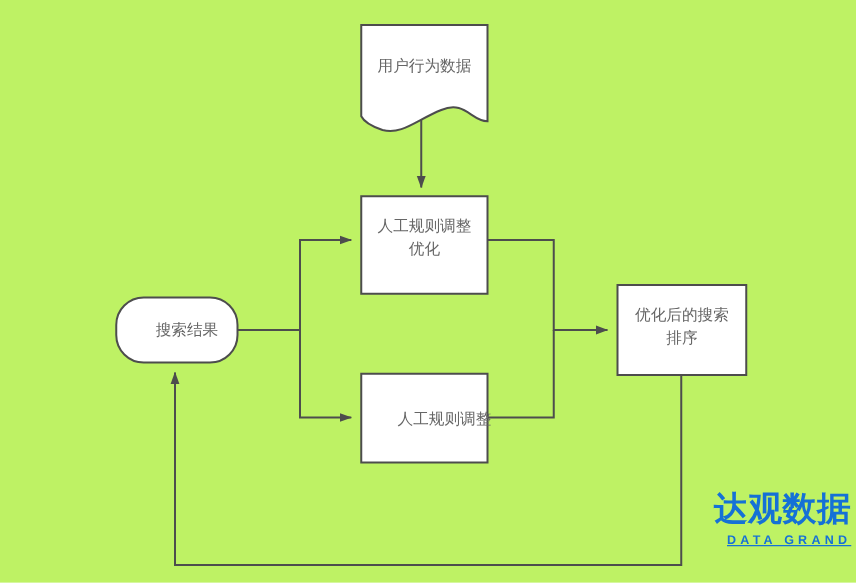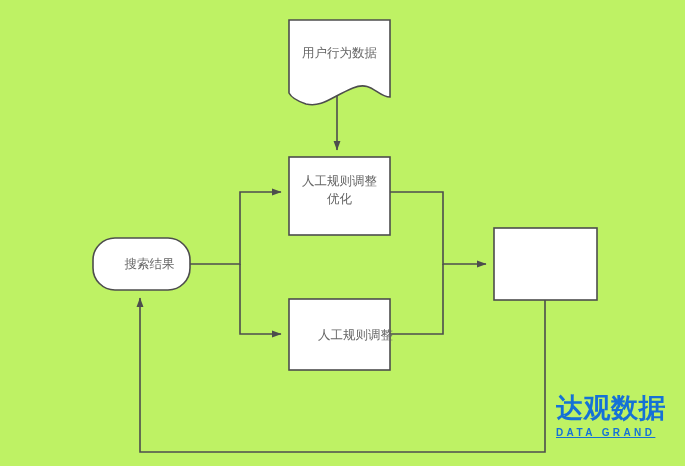--- a/index.html
+++ b/index.html
@@ -41,20 +41,21 @@
   #label-auto      { left: 289px; top: 172px; width: 101px; }
   #label-results   { left: 93px;  top: 255px; width: 113px;  }
   #label-manual    { left: 305px; top: 326px; width: 101px; }
   #label-optimized { left: 494px; top: 243px; width: 103px; }
 
   #logo {
     position: absolute;
     left: 556px;
     top: 392px;
     width: 125px;
+    text-align: right;
     user-select: none;
   }
   #logo .logo-cn {
     font-size: 27px;
     font-weight: bold;
     letter-spacing: 0.5px;
     line-height: 32px;
     color: #1571d6;
     font-family: "DejaVu Sans", "Liberation Sans", sans-serif;
   }
@@ -112,19 +113,21 @@
 
   <div class="node-label" id="label-doc">用户行为数据</div>
 
   <div class="node-label" id="label-auto">人工规则调整
 优化</div>
 
   <div class="node-label" id="label-results">搜索结果</div>
 
   <div class="node-label" id="label-manual">人工规则调整</div>
 
+  <div class="node-label" id="label-optimized">优化后的搜索
+排序</div>
 
   <div id="logo">
     <div class="logo-cn">达观数据</div>
     <div class="logo-en">DATA GRAND</div>
   </div>
 
 </div>
 
 </body></html>

